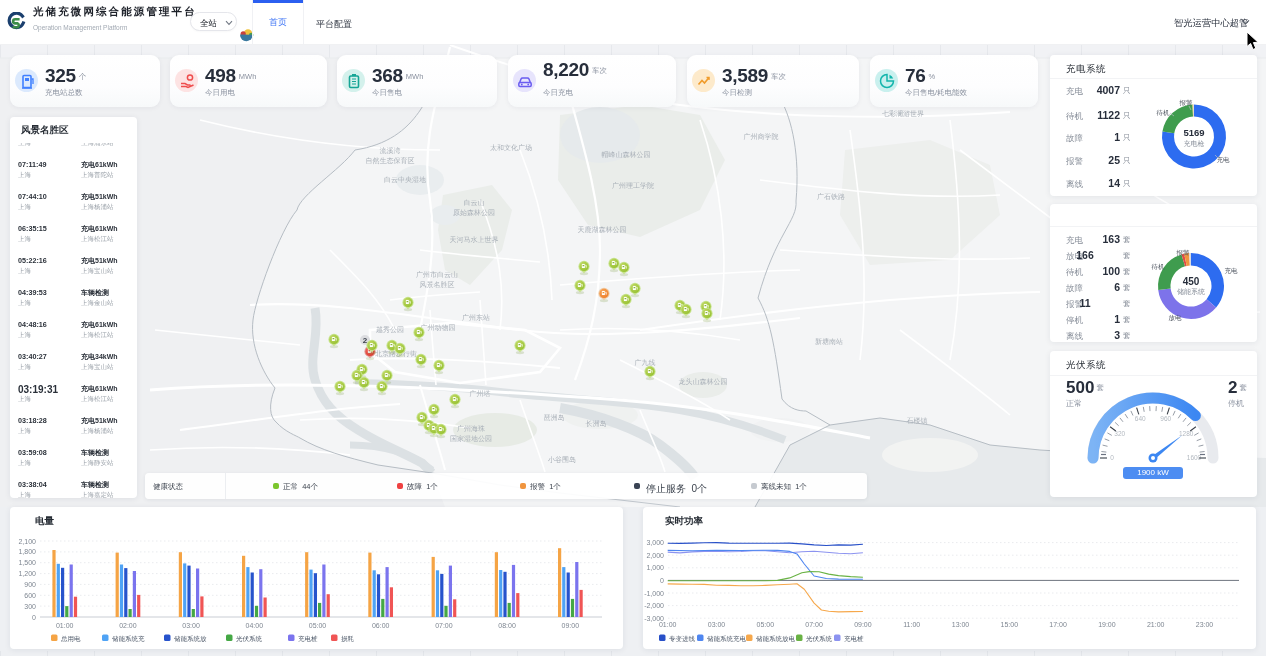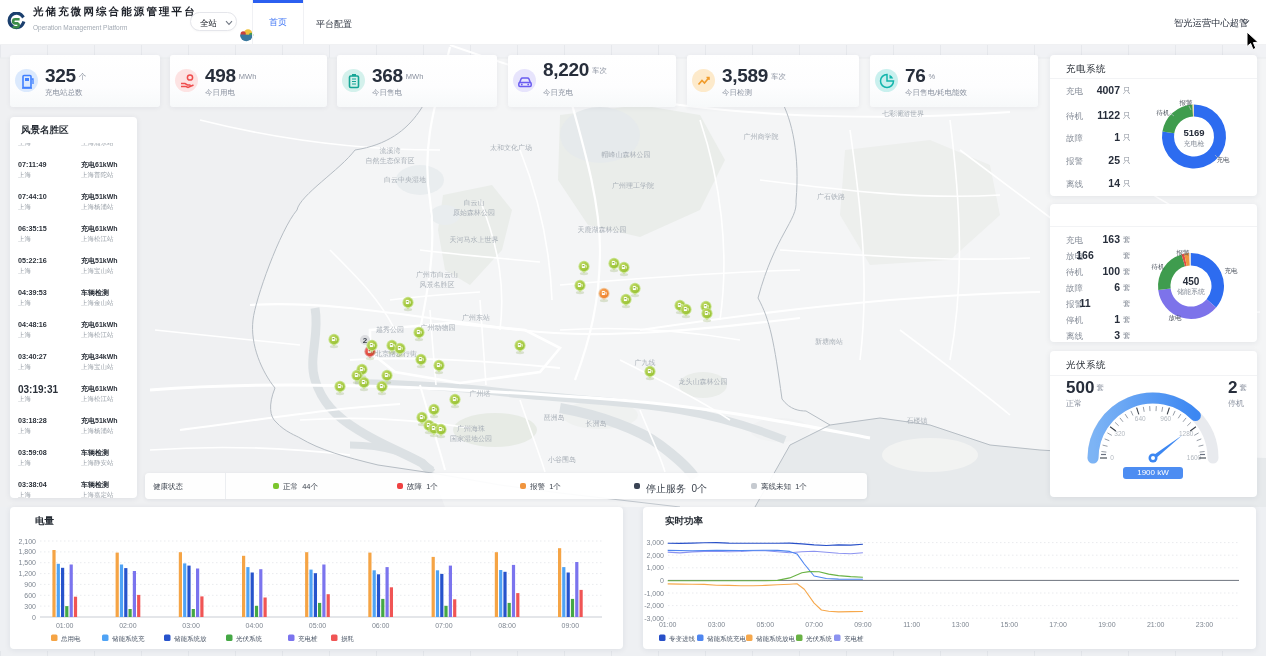--- a/index.html
+++ b/index.html
@@ -1,18 +1,18 @@
 <!DOCTYPE html>
 <html><head><meta charset="utf-8"><title>光储充微网综合能源管理平台</title>
 <style>
 *{margin:0;padding:0;box-sizing:border-box}
 html,body{width:1266px;height:656px;overflow:hidden}
 body{font-family:"Liberation Sans",sans-serif;background:#eef0f3;position:relative;color:#1d2129}
 .abs{position:absolute}
-.card{position:absolute;background:linear-gradient(180deg,#fff 0%,#fdfdfe 60%,#f7f9fa 100%);border-radius:3px;box-shadow:0 1px 5px rgba(30,40,60,.06)}
+.card{position:absolute;background:linear-gradient(180deg,#fff 0%,#fdfdfe 60%,#f7f9fa 100%);border-radius:9px;box-shadow:0 1px 5px rgba(30,40,60,.06)}
 .panel{position:absolute;background:#fff;border-radius:4px;box-shadow:0 1px 6px rgba(30,40,60,.08)}
 .ptitle{position:absolute;left:16px;top:8px;font-size:9.5px;font-weight:normal;color:#252b33;letter-spacing:.5px}
 .pdiv{position:absolute;left:0;right:0;height:1px;background:#f2f3f5}
 </style></head>
 <body>
 <svg class="abs" style="left:0;top:45px;z-index:0" width="1266" height="462" viewBox="0 0 1266 462">
     <defs>
       <radialGradient id="gm" cx="35%" cy="30%" r="80%">
         <stop offset="0%" stop-color="#c3da68"></stop>
         <stop offset="100%" stop-color="#94bf2e"></stop>

